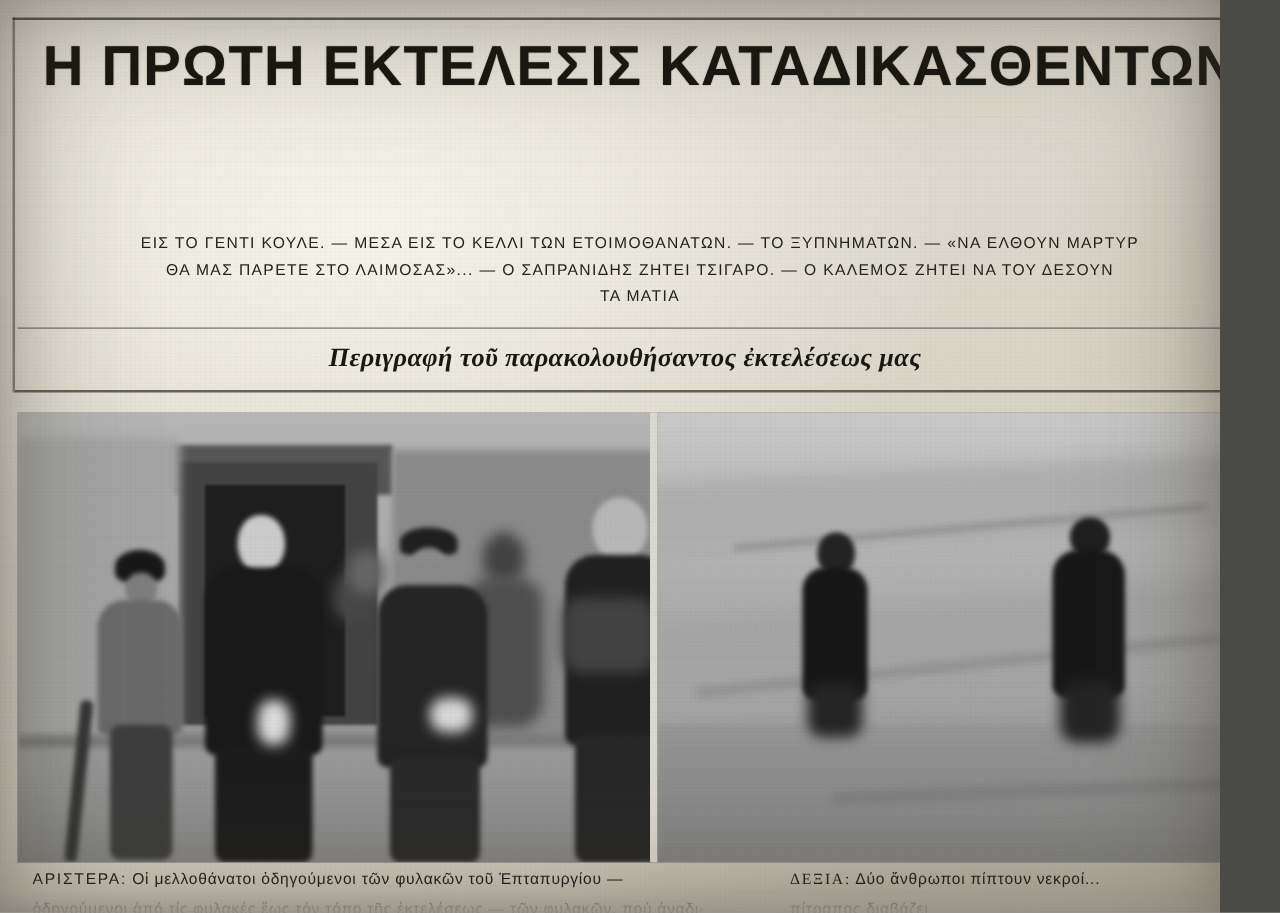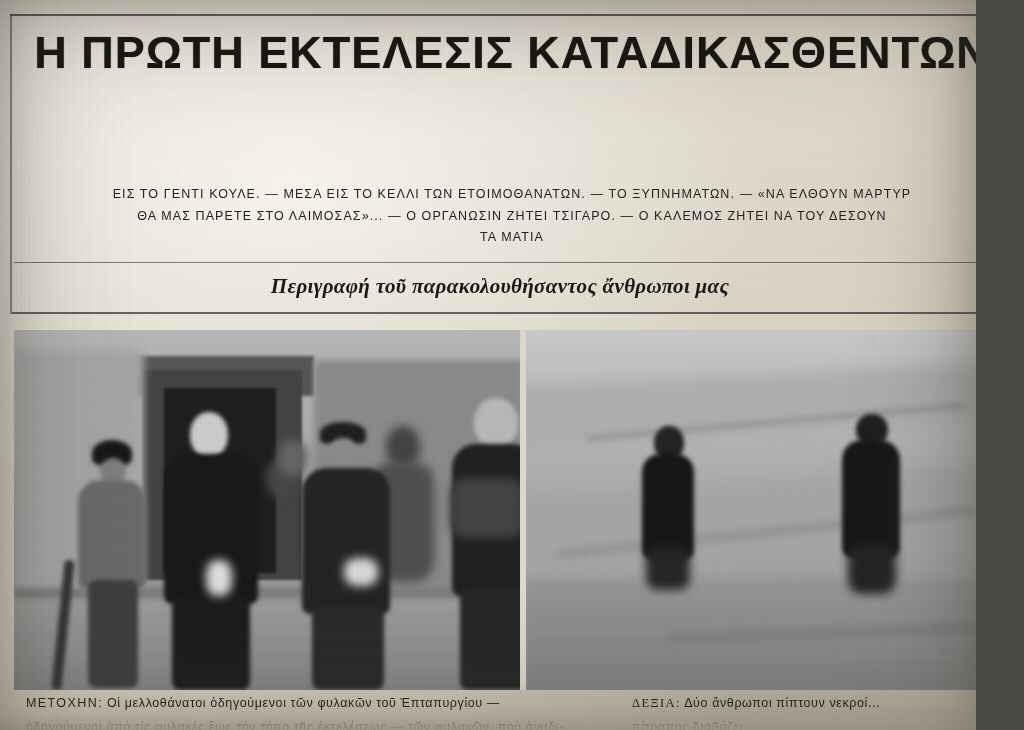--- a/index.html
+++ b/index.html
@@ -169,25 +169,25 @@
   <div class="rule rule-right"></div>
   <div class="rule rule-mid"></div>
   <div class="rule rule-bot"></div>
 
   <div id="headline">
     <div class="line1">Η ΠΡΩΤΗ ΕΚΤΕΛΕΣΙΣ ΚΑΤΑΔΙΚΑΣΘΕΝΤΩΝ</div>
   </div>
 
   <div id="subhead">
     <div>ΕΙΣ ΤΟ ΓΕΝΤΙ ΚΟΥΛΕ. — ΜΕΣΑ ΕΙΣ ΤΟ ΚΕΛΛΙ ΤΩΝ ΕΤΟΙΜΟΘΑΝΑΤΩΝ. — ΤΟ ΞΥΠΝΗΜΑΤΩΝ. — «ΝΑ ΕΛΘΟΥΝ ΜΑΡΤΥΡ</div>
-    <div>ΘΑ ΜΑΣ ΠΑΡΕΤΕ ΣΤΟ ΛΑΙΜΟΣΑΣ»... — Ο ΟΡΓΑΝΩΣΙΝ ΖΗΤΕΙ ΤΣΙΓΑΡΟ. — Ο ΚΑΛΕΜΟΣ ΖΗΤΕΙ ΝΑ ΤΟΥ ΔΕΣΟΥΝ</div>
+    <div>ΘΑ ΜΑΣ ΠΑΡΕΤΕ ΣΤΟ ΛΑΙΜΟΣΑΣ»... — Ο ΣΑΠΡΑΝΙΔΗΣ ΖΗΤΕΙ ΤΣΙΓΑΡΟ. — Ο ΚΑΛΕΜΟΣ ΖΗΤΕΙ ΝΑ ΤΟΥ ΔΕΣΟΥΝ</div>
     <div>ΤΑ ΜΑΤΙΑ</div>
   </div>
 
-  <div id="byline">Περιγραφή τοῦ παρακολουθήσαντος ἄνθρωποι μας</div>
+  <div id="byline">Περιγραφή τοῦ παρακολουθήσαντος ἐκτελέσεως μας</div>
 
   <div id="photo-block">
 
     <div class="photo" id="photo-left">
 
       <div style="position:absolute;left:120px;top:26px;width:180px;height:40px;background:#5c584d;filter:blur(1.5px);"></div>
       <div style="position:absolute;left:128px;top:40px;width:160px;height:210px;background:#4a463c;filter:blur(1.2px);"></div>
       <div style="position:absolute;left:150px;top:58px;width:112px;height:185px;background:#262219;filter:blur(1px);"></div>
       <div style="position:absolute;left:300px;top:30px;width:210px;height:235px;background:#8d8a7e;filter:blur(3px);"></div>
       <div style="position:absolute;left:0px;top:20px;width:130px;height:250px;background:#a8a498;filter:blur(4px);"></div>
@@ -242,21 +242,21 @@
 
       <div class="blob soft" style="left:330px;top:84px;width:32px;height:32px;border-radius:48%;background:#272419;"></div>
       <div class="blob soft" style="left:316px;top:110px;width:58px;height:118px;border-radius:20px 20px 10px 10px;background:#201d16;"></div>
       <div class="blob softer" style="left:322px;top:214px;width:48px;height:50px;border-radius:14px;background:#2b2820;"></div>
     </div>
   </div>
 
   <div id="caption">
     <div id="cap-left">
       <div>
-        <span class="lbl">ΜΕΤΟΧΗΝ:</span>
+        <span class="lbl">ΑΡΙΣΤΕΡΑ:</span>
         <span>Οἱ μελλοθάνατοι ὁδηγούμενοι τῶν φυλακῶν τοῦ Ἑπταπυργίου  —</span>
       </div>
       <div class="fade-row">ὁδηγούμενοι ἀπό τίς φυλακές ἕως τόν τόπο τῆς ἐκτελέσεως  —  τῶν φυλακῶν, πού ἀναδι-</div>
     </div>
 
     <div id="cap-right">
       <div>
         <span class="lbl">ΔΕΞΙΑ:</span>
         <span>Δύο ἄνθρωποι πίπτουν νεκροί...</span>
       </div>

